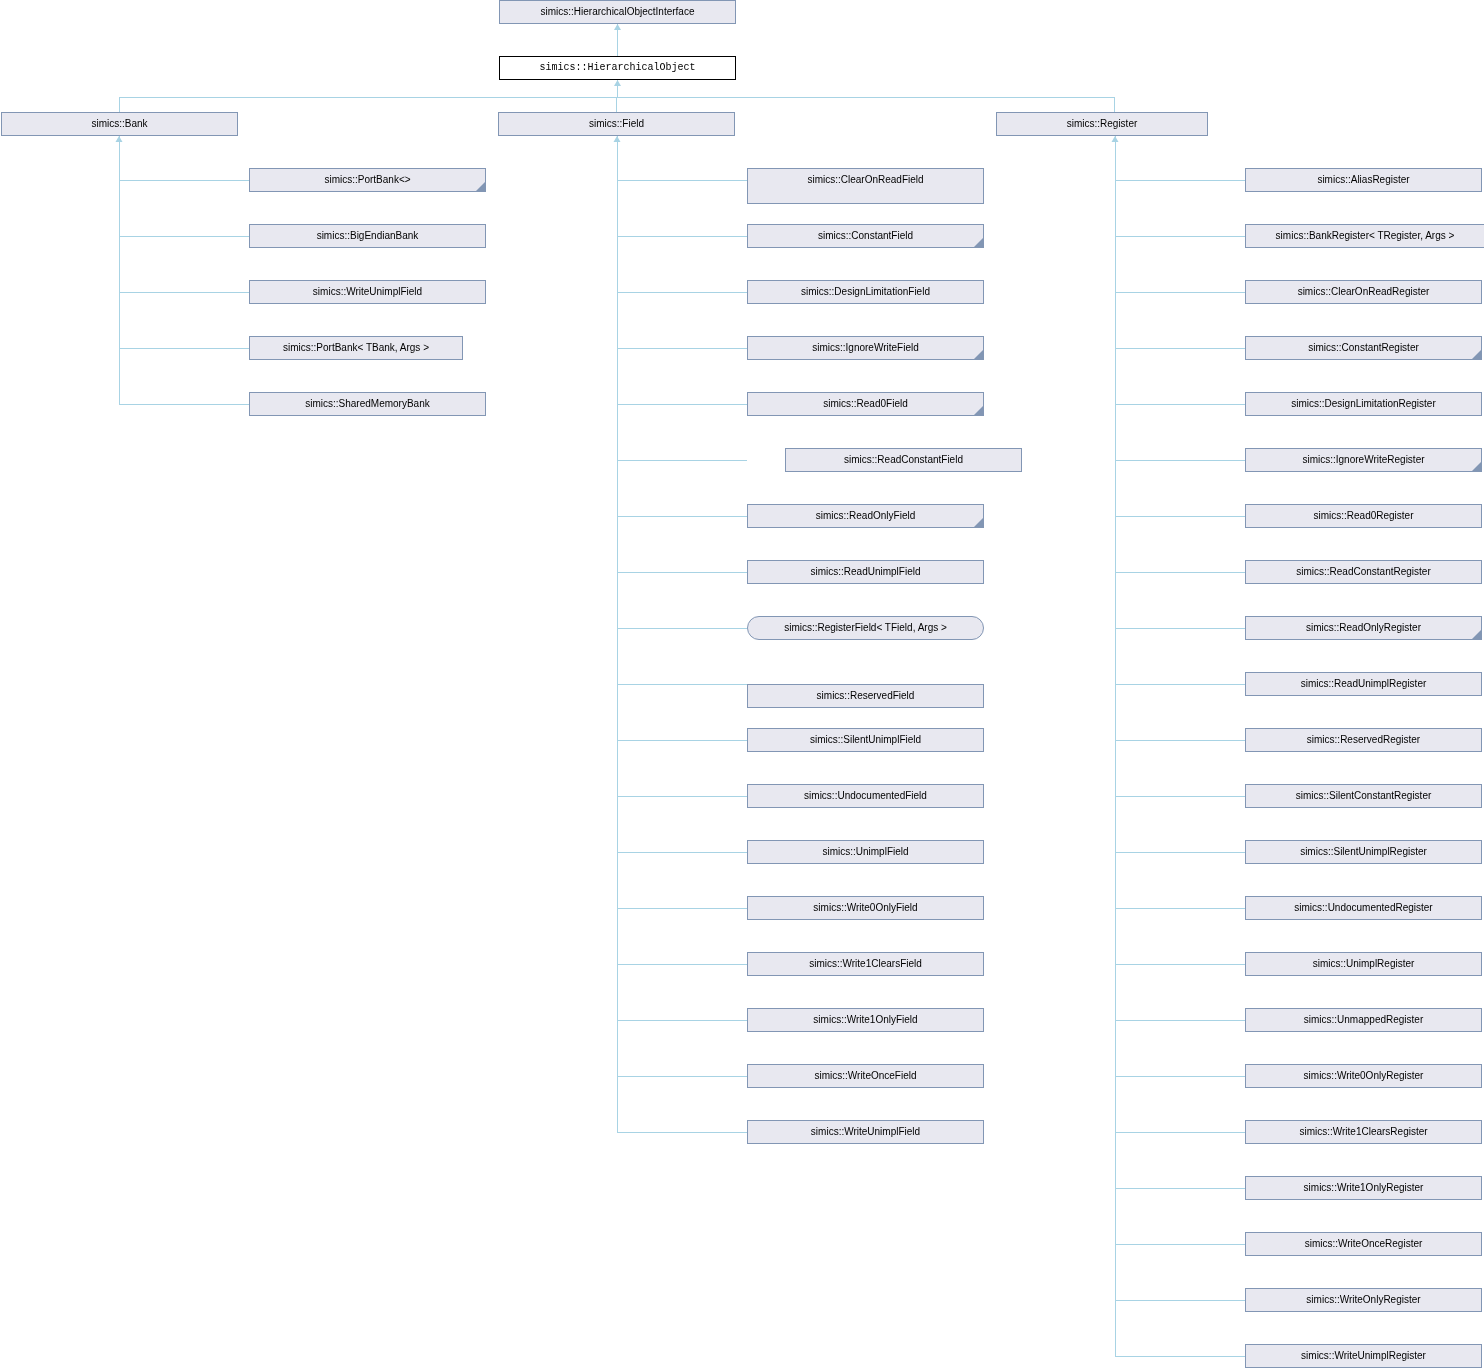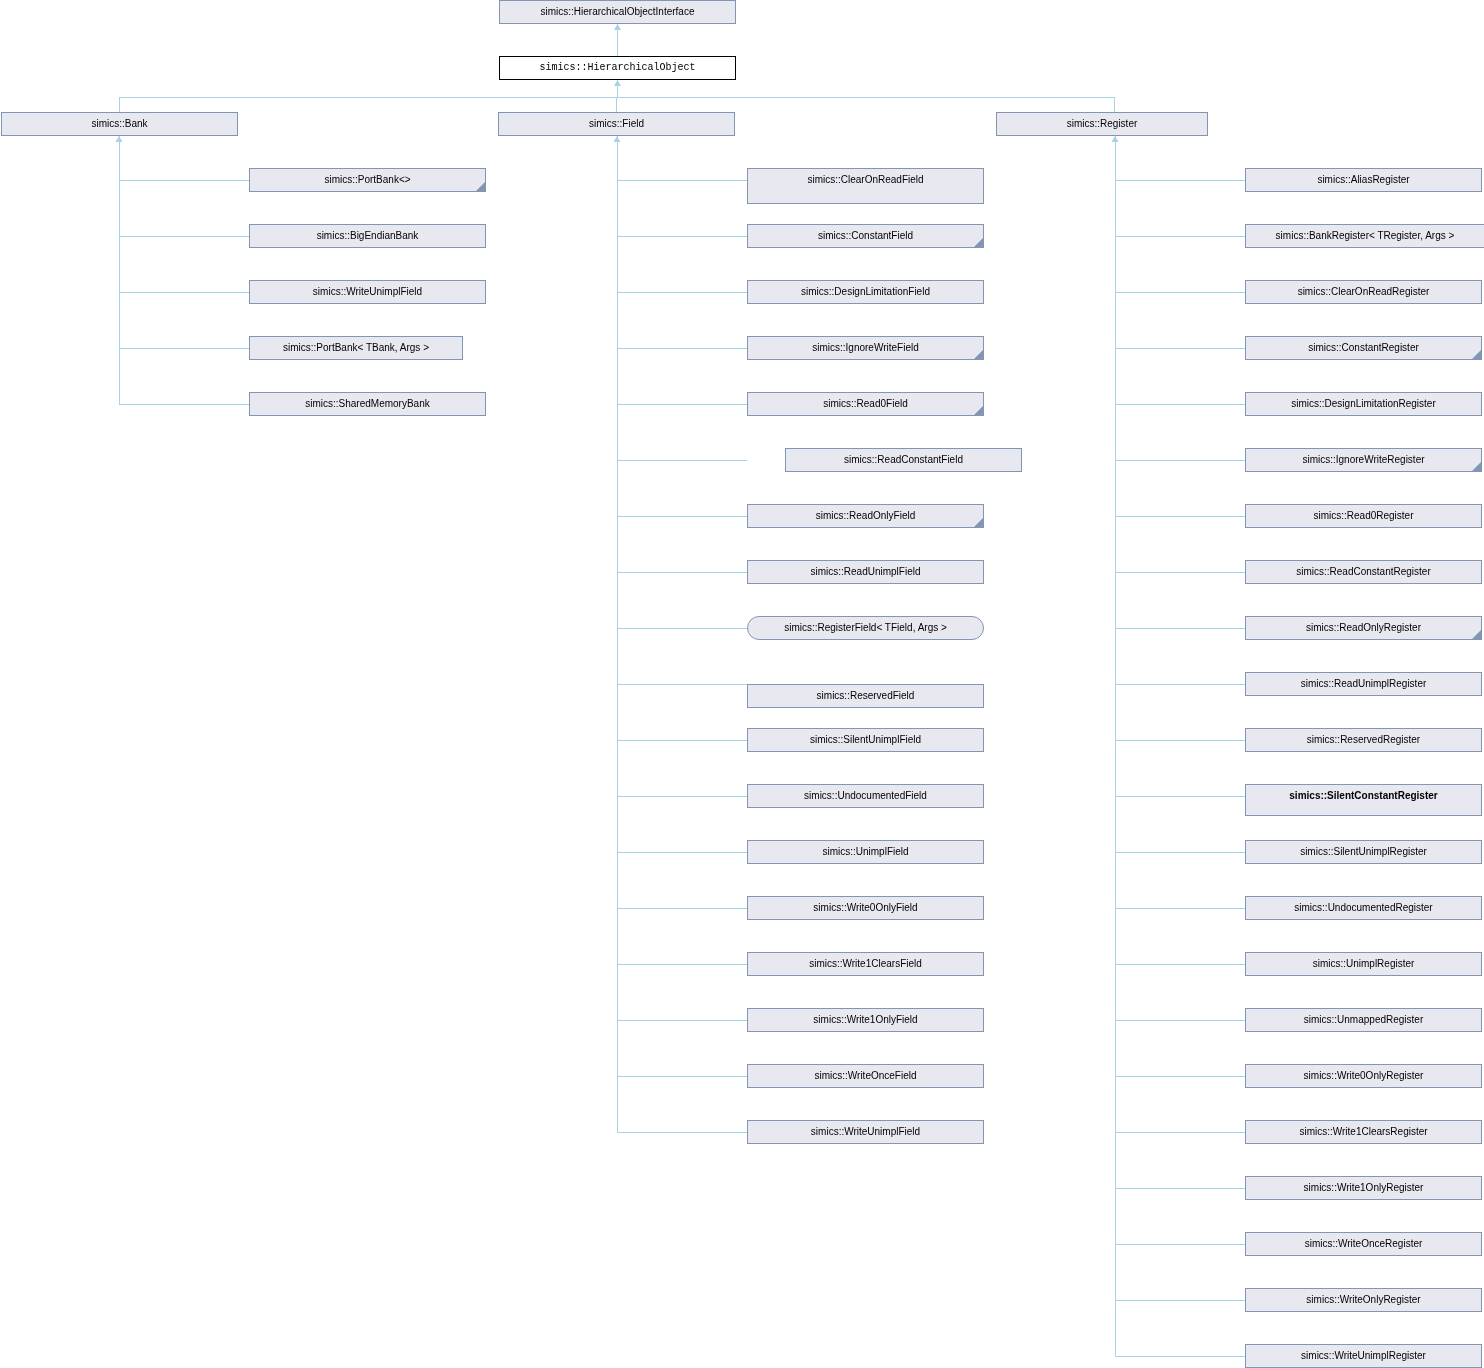--- a/index.html
+++ b/index.html
@@ -239,21 +239,21 @@
       </div>
       <div class="node tmpl" style="left: 1245px; top: 616px; width: 237px; height: 24px;">
         <span class="lbl">simics::ReadOnlyRegister</span>
       </div>
       <div class="node" style="left: 1245px; top: 672px; width: 237px; height: 24px;">
         <span class="lbl">simics::ReadUnimplRegister</span>
       </div>
       <div class="node" style="left: 1245px; top: 728px; width: 237px; height: 24px;">
         <span class="lbl">simics::ReservedRegister</span>
       </div>
-      <div class="node" style="left: 1245px; top: 784px; width: 237px; height: 32px; font-weight: bold;">
+      <div class="node" style="left: 1245px; top: 784px; width: 237px; height: 24px;">
         <span class="lbl">simics::SilentConstantRegister</span>
       </div>
       <div class="node" style="left: 1245px; top: 840px; width: 237px; height: 24px;">
         <span class="lbl">simics::SilentUnimplRegister</span>
       </div>
       <div class="node" style="left: 1245px; top: 896px; width: 237px; height: 24px;">
         <span class="lbl">simics::UndocumentedRegister</span>
       </div>
       <div class="node" style="left: 1245px; top: 952px; width: 237px; height: 24px;">
         <span class="lbl">simics::UnimplRegister</span>

